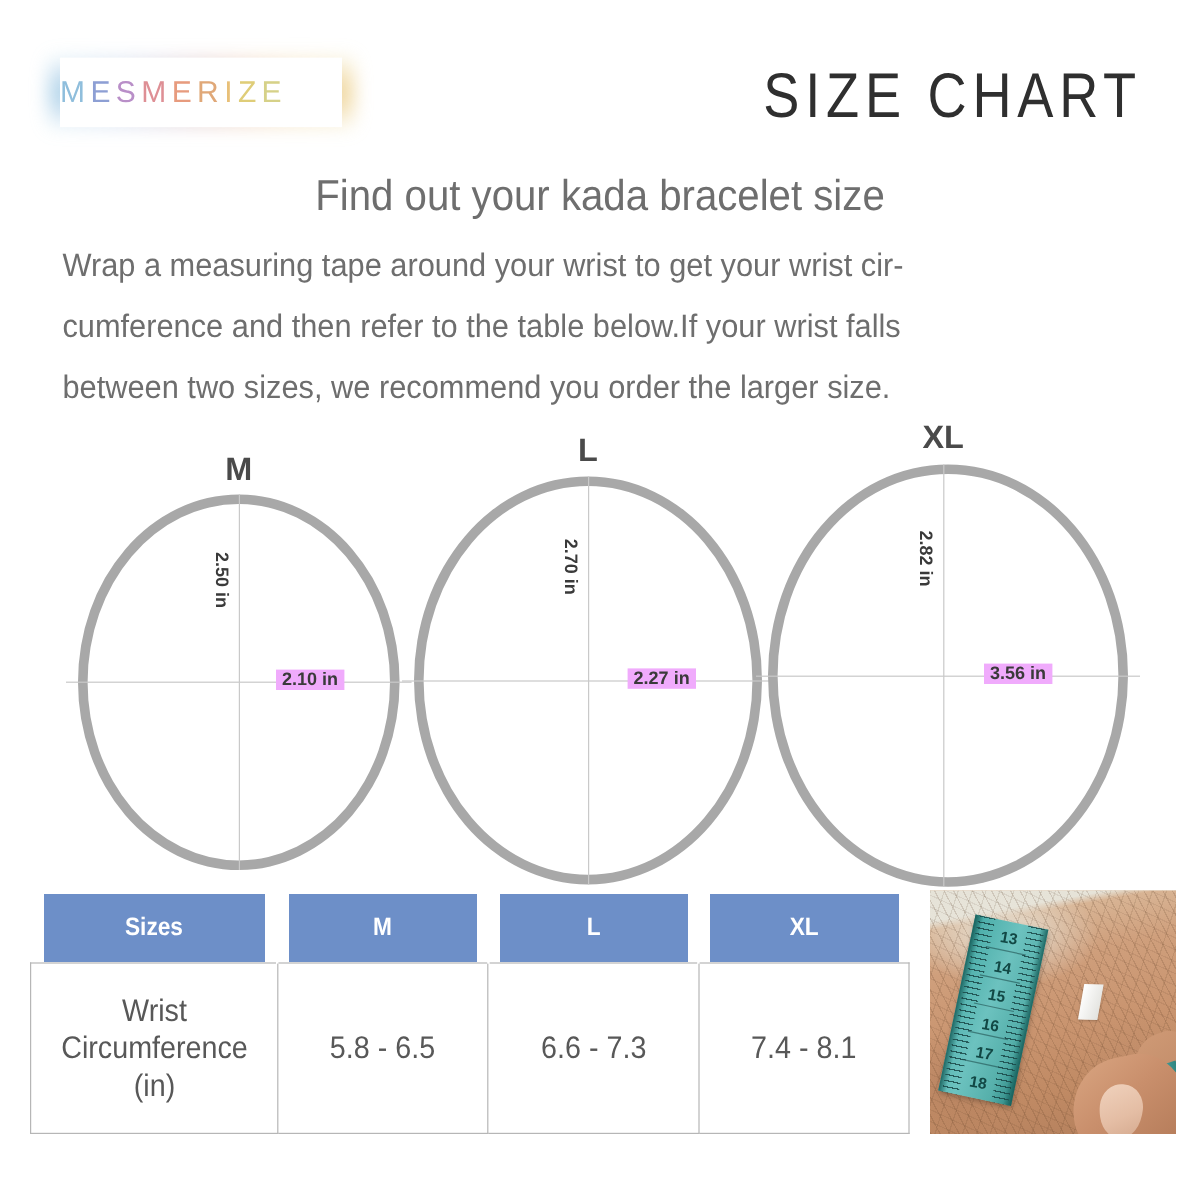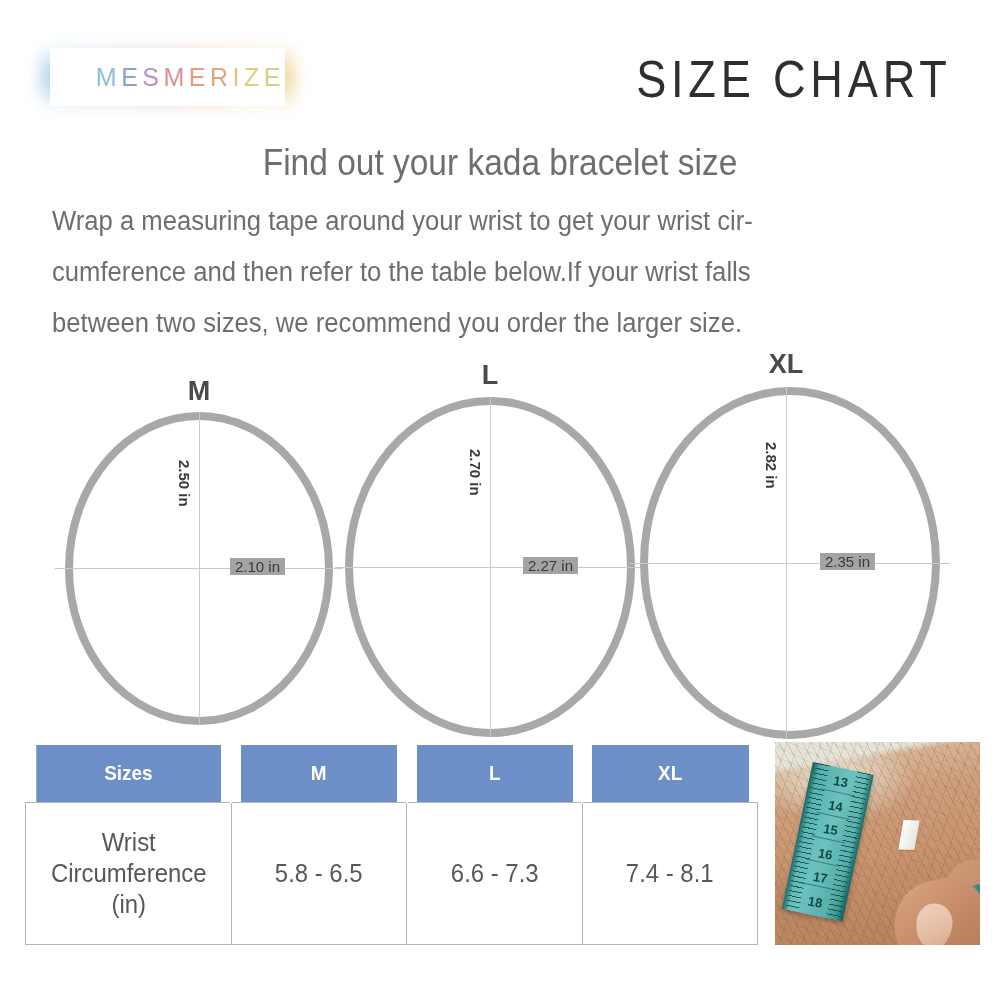--- a/index.html
+++ b/index.html
@@ -8,21 +8,21 @@
     background: #ffffff;
     font-family: "Liberation Sans", sans-serif;
     overflow: hidden;
   }
   .page { position: relative; width: 1000px; height: 1000px; background: #fff; }
 
   
   .logo-wrap {
     position: absolute; left: 50px; top: 48px;
     width: 235px; height: 58px;
-    display: flex; align-items: center; justify-content: flex-end;
+    display: flex; align-items: center; justify-content: flex-start;
     background: #ffffff;
   }
   .logo-glow {
     position: absolute; left: 40px; top: 38px;
     width: 255px; height: 78px;
     border-radius: 6px;
     background:
       radial-gradient(ellipse at 12% 50%,  rgba(120,200,225,0.55) 0%, rgba(120,200,225,0) 62%),
       radial-gradient(ellipse at 33% 50%,  rgba(190,140,210,0.45) 0%, rgba(190,140,210,0) 60%),
       radial-gradient(ellipse at 52% 50%,  rgba(235,140,130,0.50) 0%, rgba(235,140,130,0) 60%),
@@ -96,24 +96,24 @@
     font-size: 15px;
     font-weight: 700;
     color: #3a3a3a;
     white-space: nowrap;
     transform-origin: left top;
     transform: rotate(90deg);
   }
   .dim-h {
     position: absolute;
     font-size: 15px;
-    font-weight: 400;
+    font-weight: 700;
     color: #3a3a3a;
     white-space: nowrap;
-    background: #a3a3a3;
+    background: #f0abfc;
     padding: 0 5px;
   }
 
   
   .table {
     position: absolute; left: 25px; top: 745px;
     width: 732px; height: 200px;
     border-collapse: collapse;
   }
   .table table { width: 100%; height: 100%; border-collapse: collapse; table-layout: fixed; padding-left: 40px; }
@@ -272,21 +272,21 @@
       <div class="dim-v" style="left:139px; top:52px;">2.70 in</div>
       <div class="dim-h" style="left:178px; top:160px;text-align:right;">2.27 in</div>
     </div>
 
     <div class="oval-block" style="left:640px; top:47px; width:300px; height:352px;">
       <div class="oval-label" style="left:146px; top:-38px;">XL</div>
       <div class="oval-shape" style="left:0; top:0; width:300px; height:352px;"></div>
       <div class="gl-v" style="left:146px; top:0px; height:352px;"></div>
       <div class="gl-h" style="left:-10px; top:176px; width:320px;"></div>
       <div class="dim-v" style="left:140px; top:55px;">2.82 in</div>
-      <div class="dim-h" style="left:180px; top:166px;">2.35 in</div>
+      <div class="dim-h" style="left:180px; top:166px;">3.56 in</div>
     </div>
   </div>
 
   <div class="table">
     <table>
       <colgroup>
         <col class="col-0">
           <col class="col-1">
           <col class="col-2">
           <col class="col-3">

